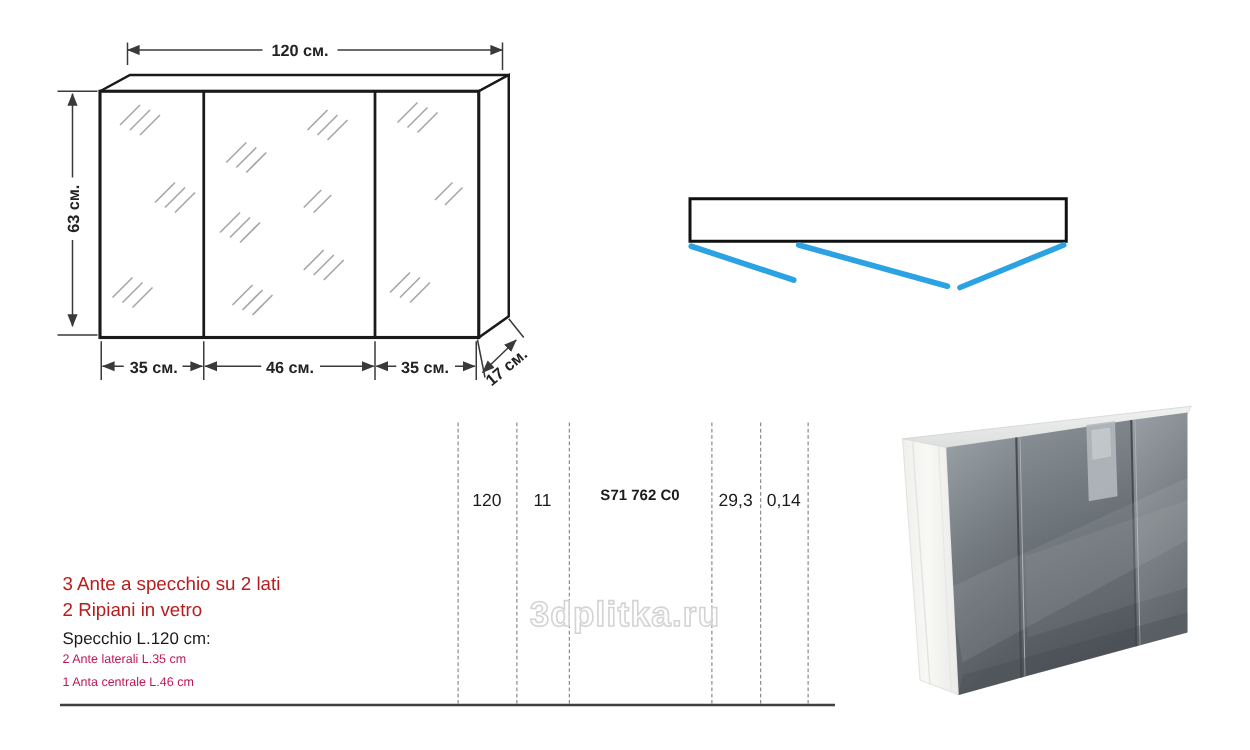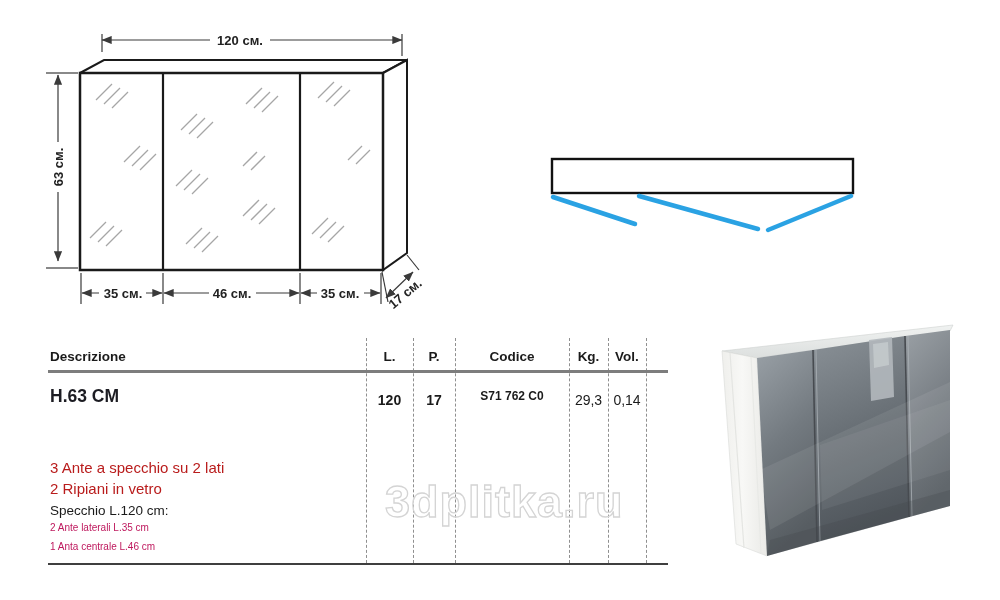--- a/index.html
+++ b/index.html
@@ -17,29 +17,29 @@
                 border-bottom:2px solid #3f3f3f; }
   .vline { position:absolute; top:0; bottom:0; width:0;
            border-left:1px dashed #8f8f8f; }
   .t-head { position:absolute; left:0; top:0; width:100%; height:35px;
             border-bottom:3px solid #7d7d7d; }
   .th { position:absolute; top:11px; font-size:13.5px; font-weight:bold; color:#1b1b1b; }
   .center { text-align:center; }
   .row-title { position:absolute; left:2px; top:46px; font-size:17.5px; font-weight:bold;
                line-height:24px; color:#1c1c22; }
   .val { position:absolute; top:54px; font-size:14px; color:#1b1b1b; }
-  .val.bold { font-weight:bold; }
+  .val.bold { font-weight:normal; }
   .val.big { top:51px; font-size:12px; font-weight:bold; }
   .desc-line { position:absolute; left:2px; font-size:15px; color:#b91c1c; }
   .spec-head { position:absolute; left:2px; font-size:13.5px; font-weight:normal; color:#1a1a1a; }
   .spec-line { position:absolute; left:2px; font-size:10px; color:#be185d; }
 
   
   .watermark { position:absolute; left:385px; top:476px; width:230px; height:46px;
-               font-size:45px; font-weight:bold; letter-spacing:1px; text-align:center;
+               font-size:28px; font-weight:bold; letter-spacing:1px; text-align:center;
                color:transparent; -webkit-text-stroke:1.3px #d4d4d4; z-index:5;
                user-select:none; }
 </style>
 </head>
 <body>
 
 <div class="canvas">
 
   <svg class="overlay" viewBox="0 0 1000 600">
     <defs>
@@ -188,35 +188,26 @@
   </svg>
 
   <div class="spec-table">
     <div class="vline" style="left:318px"></div>
     <div class="vline" style="left:365px"></div>
     <div class="vline" style="left:407px"></div>
     <div class="vline" style="left:521px"></div>
     <div class="vline" style="left:560px"></div>
     <div class="vline" style="left:598px"></div>
 
-    <div class="t-head">
-      <div class="th" style="left:2px">Descrizione</div>
-      <div class="th center" style="left:318px;width:47px">L.</div>
-      <div class="th center" style="left:365px;width:42px">P.</div>
-      <div class="th center" style="left:407px;width:114px">Codice</div>
-      <div class="th center" style="left:521px;width:39px">Kg.</div>
-      <div class="th center" style="left:560px;width:38px">Vol.</div>
-    </div>
 
     <div>
       <div class="row-title">
-        <div>H.63 CM</div>
       </div>
       <div class="val bold center" style="left:318px;width:47px">120</div>
-      <div class="val bold center" style="left:365px;width:42px">17</div>
+      <div class="val bold center" style="left:365px;width:42px">11</div>
       <div class="val big center" style="left:407px;width:114px">S71 762 C0</div>
       <div class="val center" style="left:521px;width:39px">29,3</div>
       <div class="val center" style="left:560px;width:38px">0,14</div>
 
       <div class="desc-line" style="top:121px">3 Ante a specchio su 2 lati</div>
       <div class="desc-line" style="top:142px">2 Ripiani in vetro</div>
       <div class="spec-head" style="top:165px">Specchio L.120 cm:</div>
       <div class="spec-line" style="top:184px">2 Ante laterali L.35 cm</div>
       <div class="spec-line" style="top:203px">1 Anta centrale L.46 cm</div>
     </div>

